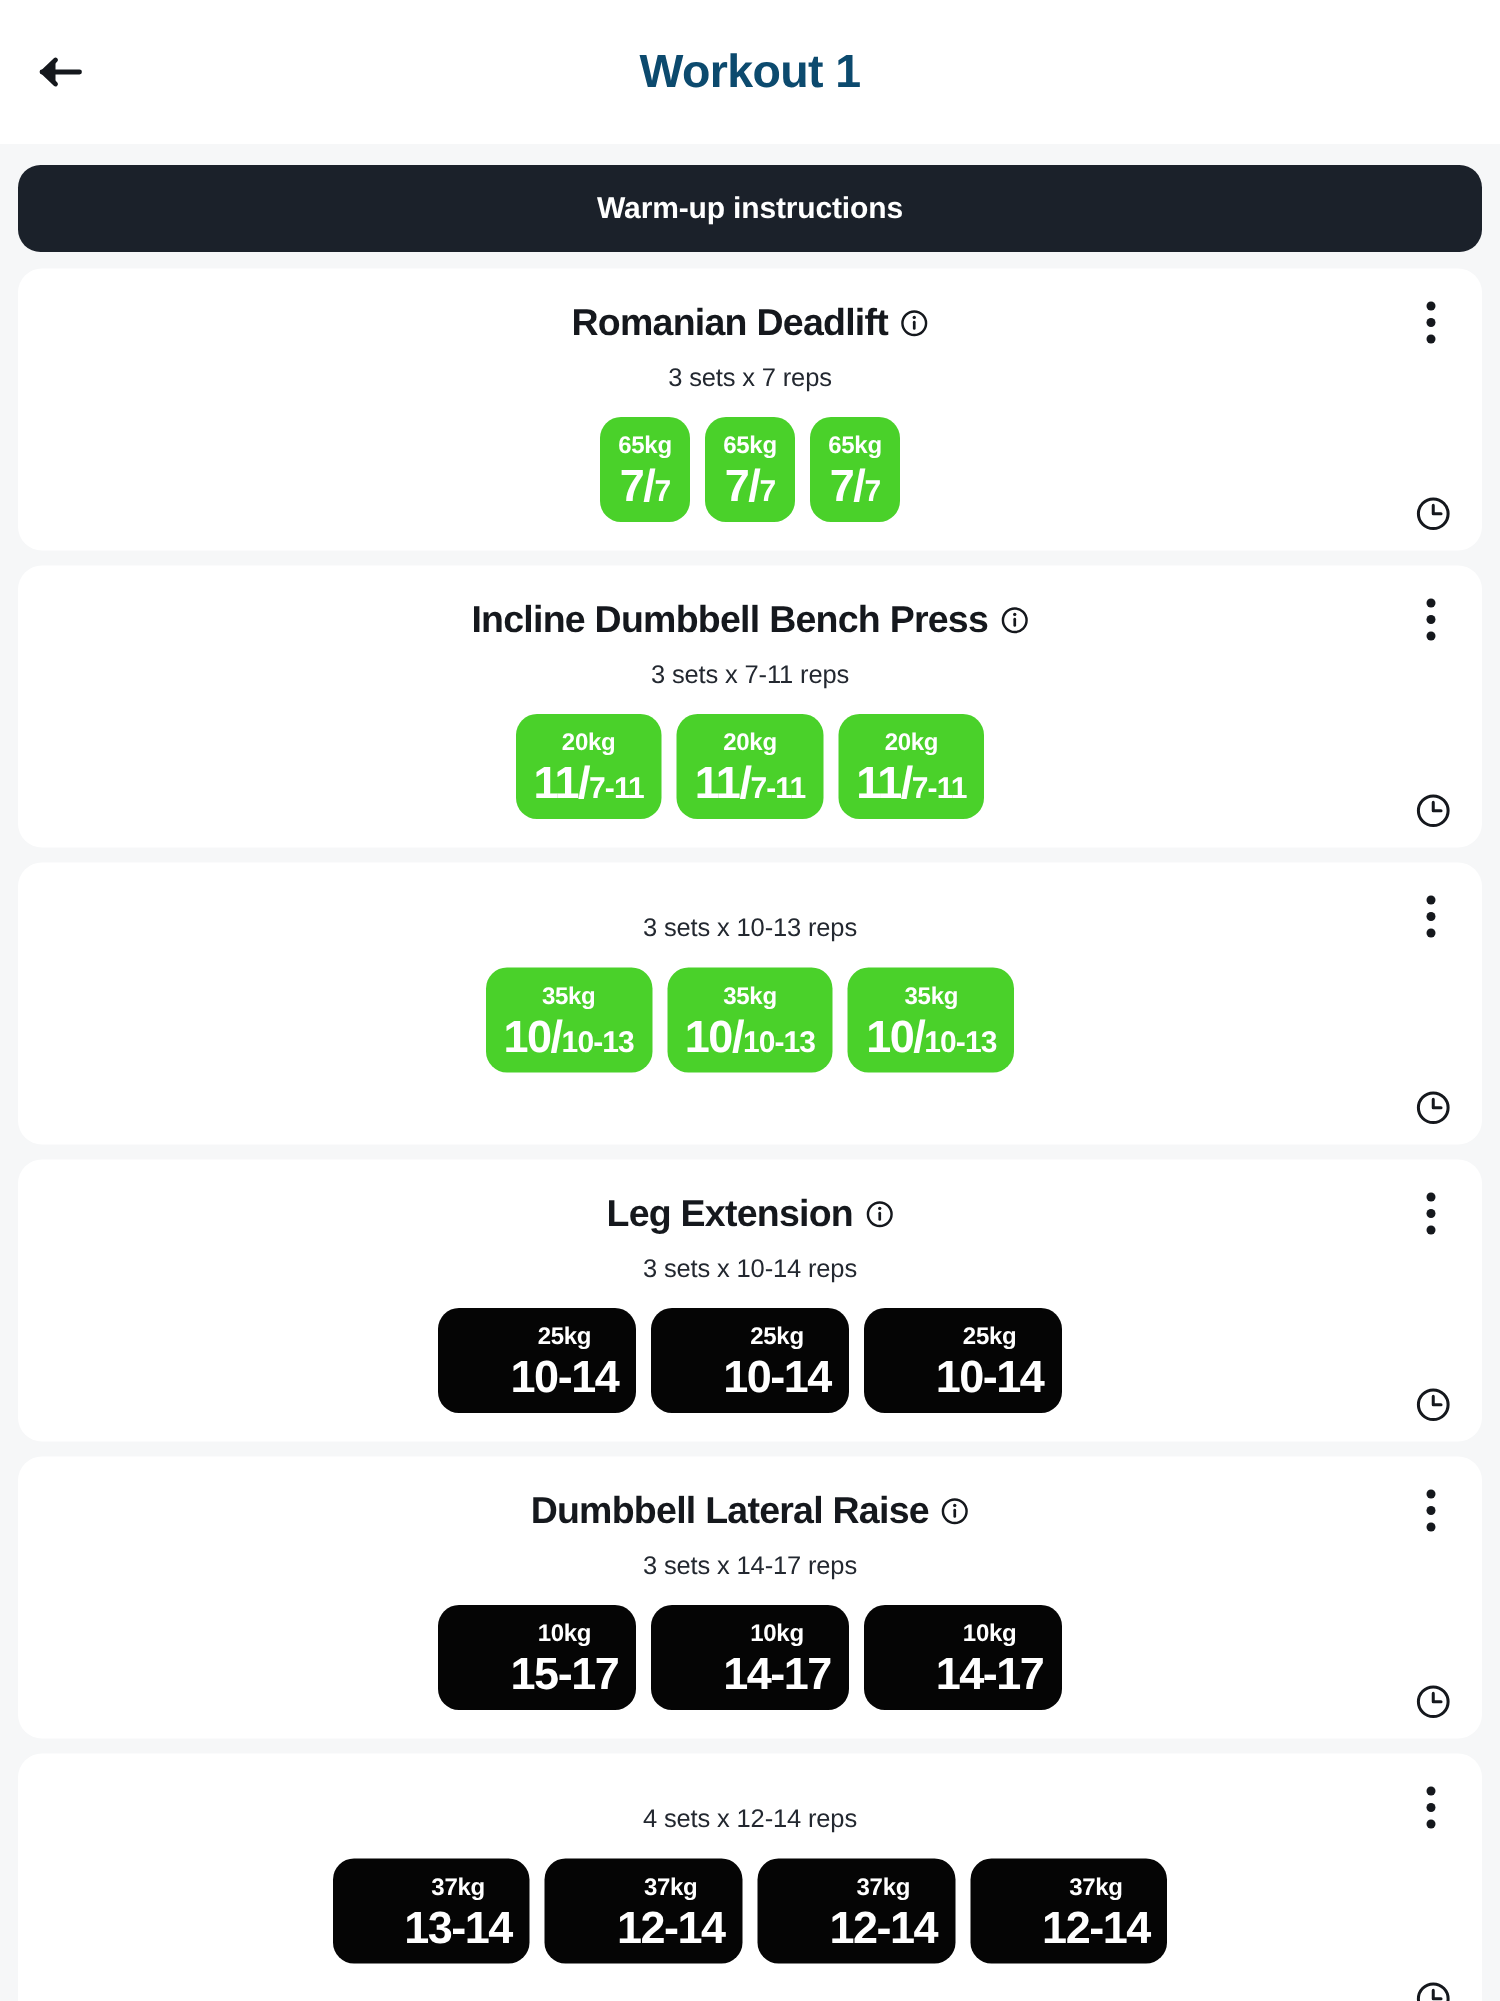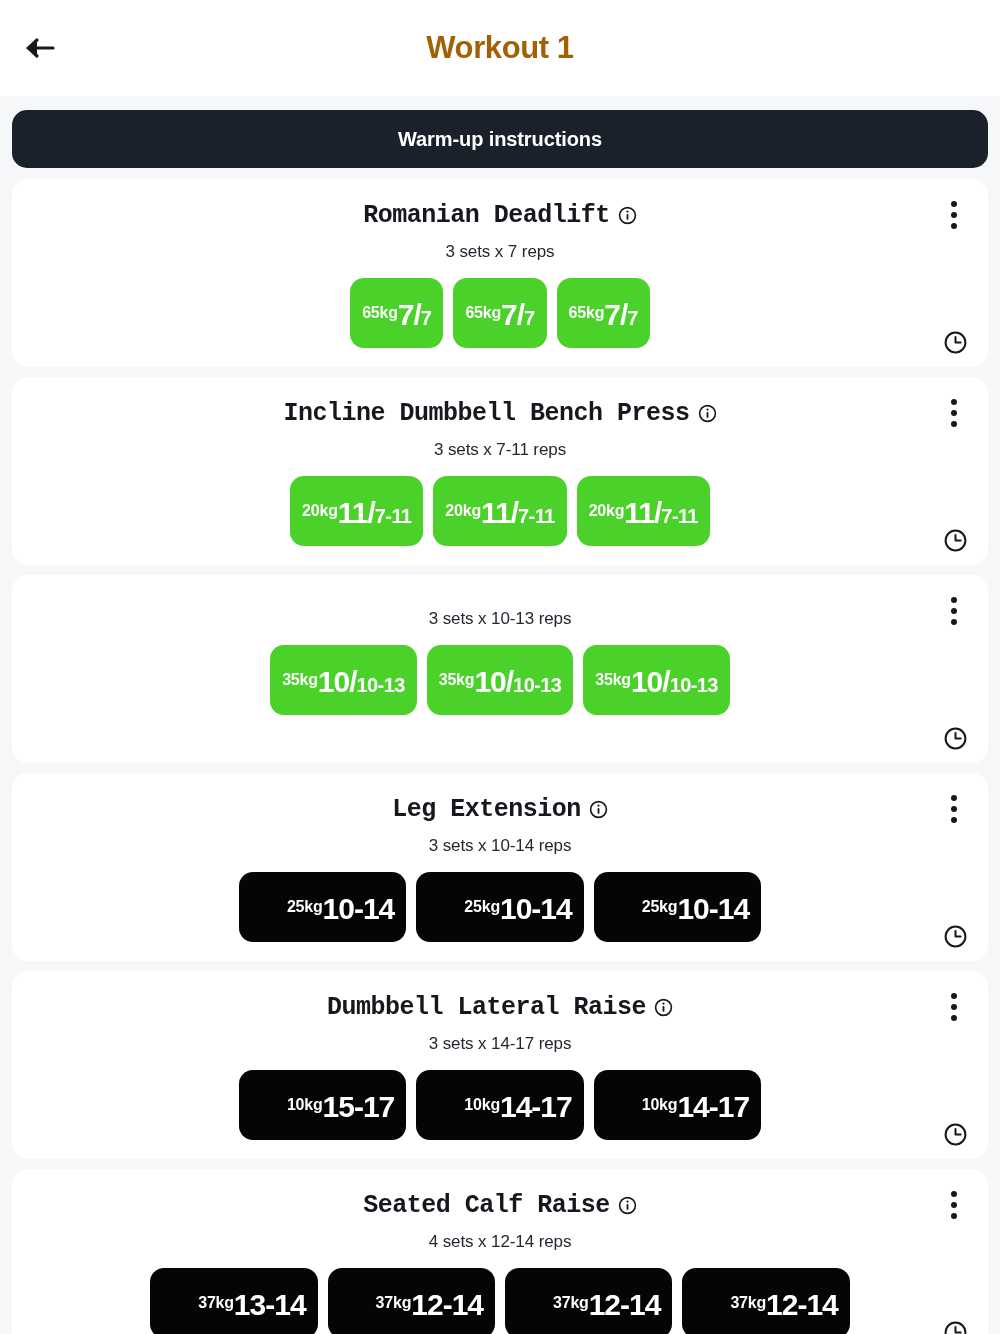--- a/index.html
+++ b/index.html
@@ -32,21 +32,21 @@
     align-items: center;
     justify-content: center;
     background: none;
     border: none;
     cursor: pointer;
   }
   .back-btn svg { display: block; }
   .header-title {
     font-size: 31px;
     font-weight: bold;
-    color: #a16207;
+    color: #0c4a6e;
     letter-spacing: -0.4px;
   }
 
   
   .content {
     padding: 14px 12px 0 12px;
   }
 
   
   .warmup {
@@ -78,21 +78,20 @@
     padding: 22px 0 10px 0;
     min-height: 188px;
   }
 
   .card-title-row {
     display: flex;
     align-items: center;
     justify-content: center;
     gap: 8px;
     padding: 0 70px;
-    font-family: Liberation Mono, monospace;
   }
   .card-title {
     font-size: 25px;
     font-weight: bold;
     color: #15181d;
     letter-spacing: -0.5px;
     text-align: center;
   }
   .info-icon { display: flex; align-items: center; cursor: pointer; }
   .info-icon svg { display: block; }
@@ -152,21 +151,21 @@
     align-items: center;
     gap: 10px;
     margin-top: 16px;
   }
   .chip {
     border-radius: 14px;
     min-width: 60px;
     height: 70px;
     padding: 7px 12px 8px 12px;
     display: flex;
-    flex-direction: row;
+    flex-direction: column;
     align-items: center;
     justify-content: flex-end;
     cursor: pointer;
     border: none;
   }
   .chip.done   { background: #4ad12a; }
   .chip.todo   { background: #050505; padding-left: 48px; }
 
   .chip-weight {
     color: #ffffff;
@@ -463,30 +462,20 @@
       </svg>
     </span>
         </button>
   </div>
       <div class="card">
     <button class="kebab">
       <span></span>
       <span></span>
       <span></span>
     </button>
-    <div class="card-title-row">
-      <span class="card-title">Seated Calf Raise</span>
-      <span class="info-icon">
-    <svg width="19" height="19" viewBox="0 0 20 20">
-      <circle cx="10" cy="10" r="8.3" fill="none" stroke="#15181d" stroke-width="1.7"></circle>
-      <circle cx="10" cy="5.9" r="1.15" fill="#15181d"></circle>
-      <rect x="9.05" y="8.3" width="1.9" height="6.3" rx="0.95" fill="#15181d"></rect>
-    </svg>
-          </span>
-    </div>
     <div class="card-sub">4 sets x 12-14 reps</div>
     <div class="sets">
           <button class="chip todo">
         <span class="chip-weight">37kg</span>
         <span class="chip-reps">
           <span class="chip-main">13-14</span>
 
         </span>
       </button>
           <button class="chip todo">

